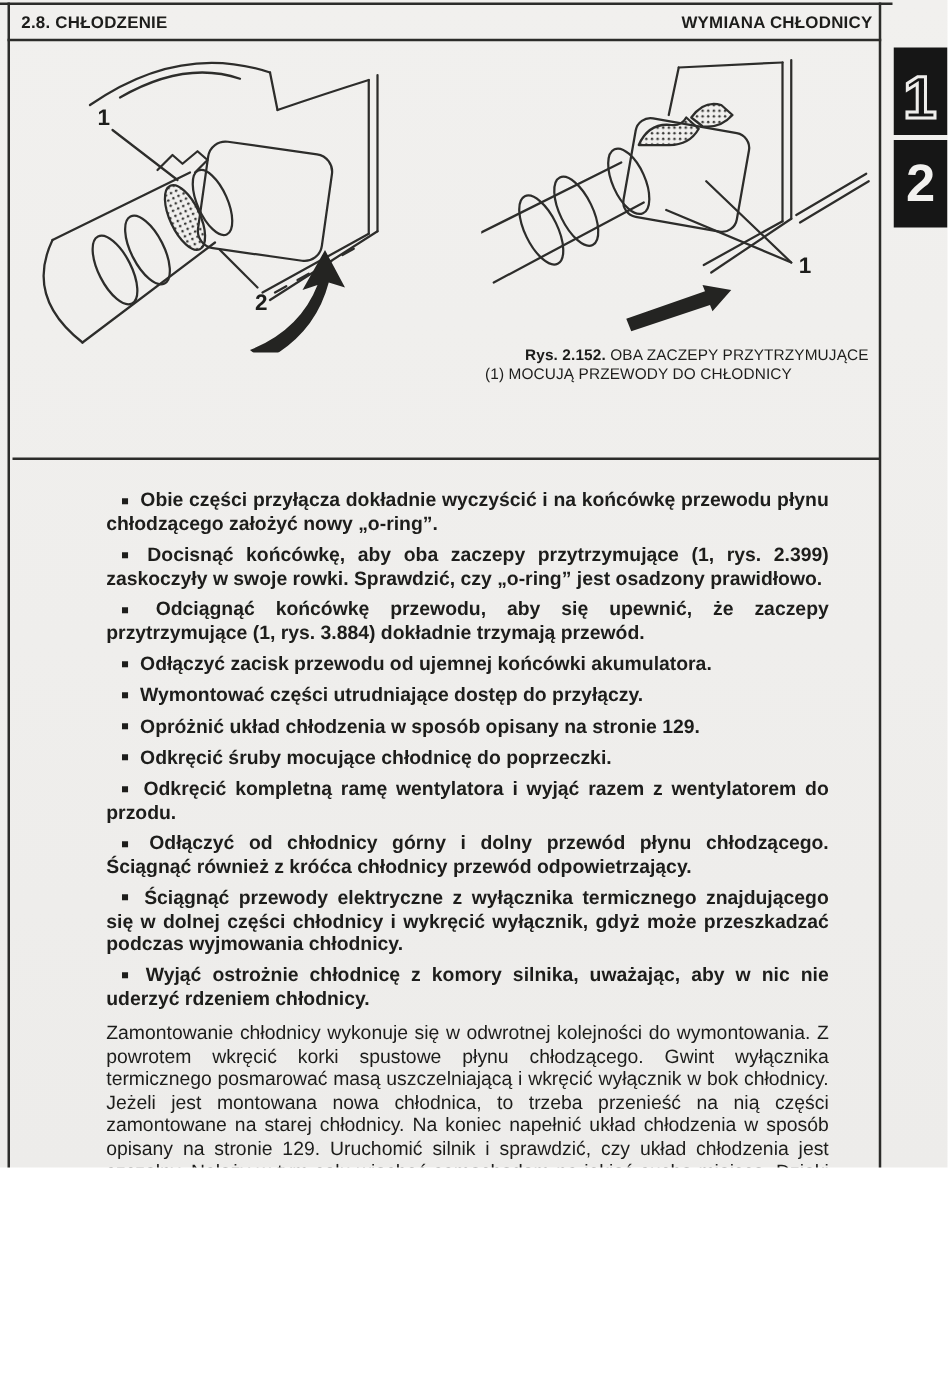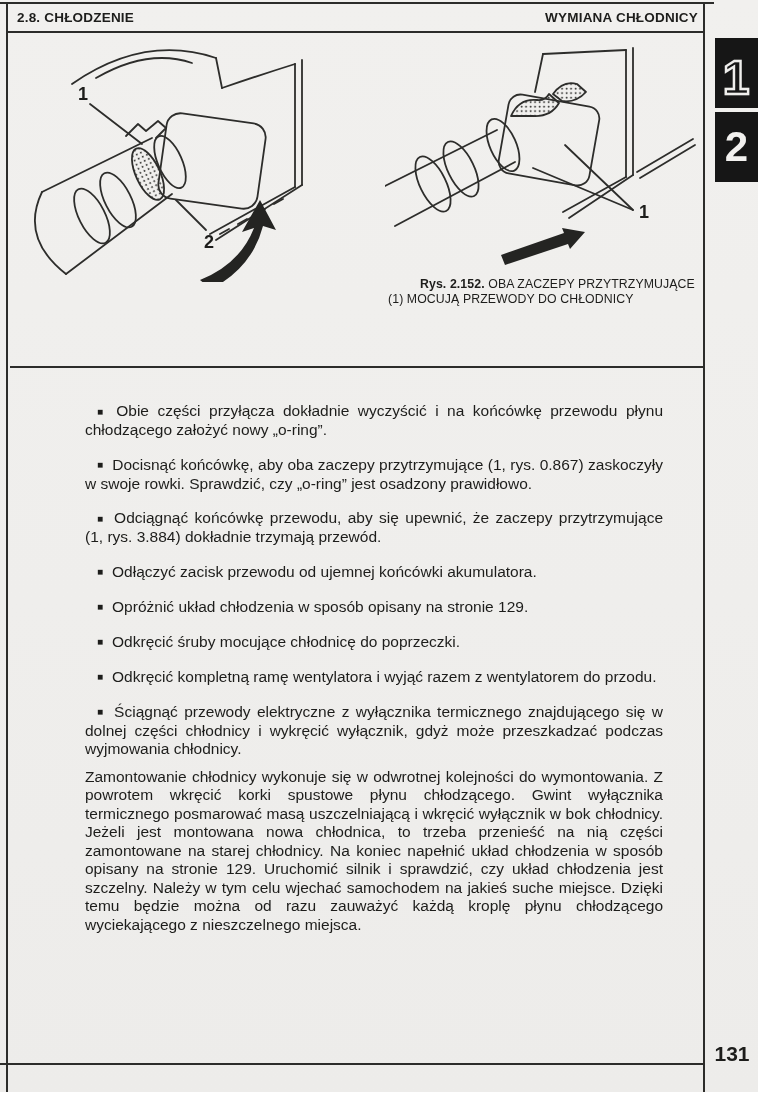--- a/index.html
+++ b/index.html
@@ -1,17 +1,17 @@
 <!DOCTYPE html>
 <html><head>
 <meta charset="utf-8">
 <style>
   html,body{margin:0;padding:0;}
   .page{
-    position:relative; width:758px; height:1092px; overflow:hidden;
+    position:relative; width:758px; height:934px; overflow:hidden;
     background:linear-gradient(180deg,#f1f0ee 0%,#efeeec 55%,#edecea 100%);
     font-family:"Liberation Sans", sans-serif; color:#1d1d1b;
   }
   .rule{position:absolute; background:#2c2c2a;}
   .rule-top{left:0; top:2px; width:714px; height:2px;}
   .rule-left{left:6px; top:2px; width:2px; height:1104px;}
   .rule-right{left:703px; top:2px; width:2px; height:1104px;}
   .rule-header{left:6px; top:31px; width:699px; height:2px;}
   .rule-mid{left:10px; top:366px; width:694px; height:2px;}
   .rule-bottom{left:0; top:1063px; width:705px; height:2px;}
@@ -31,21 +31,21 @@
   .fig2{left:385px; top:42px;}
   .fl{font-family:"Liberation Sans",sans-serif; font-weight:bold; font-size:18px; fill:#1d1d1b;}
 
   .caption{position:absolute; font-size:12.3px; line-height:15.4px; letter-spacing:.1px;}
   .caption b{font-weight:bold;margin-left:32px;}
   .cap1{left:16px; top:290px; width:358px;}
   .cap2{left:388px; top:277px; width:320px;}
 
   .content{position:absolute; left:85px; top:386px; width:578px;
            font-size:15.5px; line-height:18.5px; text-align:justify;}
-  .item{margin:16px 0 4px 0; text-indent:12px;}
+  .item{margin:6px 0 4px 0; text-indent:12px;font-weight:bold;}
   .sq{font-size:10px; margin-right:9px; vertical-align:1.5px;}
   .closing{margin:9px 0 0 0; text-indent:0;}
 
   .pagenum{position:absolute; left:706px; top:1042px; width:52px; text-align:center;
            font-size:21px; font-weight:bold;}
 </style>
 </head>
 <body>
 
 <div class="page">
@@ -132,25 +132,28 @@
     <text class="fl" x="254" y="176">1</text>
   </svg>
 
   <div class="caption cap2">
     <b>Rys. 2.152.</b>
     <span>OBA ZACZEPY PRZYTRZYMUJĄCE (1) MOCUJĄ PRZEWODY DO CHŁODNICY</span>
   </div>
 
   <div class="content">
     <p class="item"><span class="sq">■</span><span>Obie części przyłącza dokładnie wyczyścić i na końcówkę przewodu płynu chłodzącego założyć nowy „o-ring”.</span></p>
-    <p class="item"><span class="sq">■</span><span>Docisnąć końcówkę, aby oba zaczepy przytrzymujące (1, rys. 0.867) zaskoczyły w swoje rowki. Sprawdzić, czy „o-ring” jest osadzony prawidłowo.</span></p>
+    <p class="item"><span class="sq">■</span><span>Docisnąć końcówkę, aby oba zaczepy przytrzymujące (1, rys. 2.399) zaskoczyły w swoje rowki. Sprawdzić, czy „o-ring” jest osadzony prawidłowo.</span></p>
     <p class="item"><span class="sq">■</span><span>Odciągnąć końcówkę przewodu, aby się upewnić, że zaczepy przytrzymujące (1, rys. 3.884) dokładnie trzymają przewód.</span></p>
     <p class="item"><span class="sq">■</span><span>Odłączyć zacisk przewodu od ujemnej końcówki akumulatora.</span></p>
+    <p class="item"><span class="sq">■</span><span>Wymontować części utrudniające dostęp do przyłączy.</span></p>
     <p class="item"><span class="sq">■</span><span>Opróżnić układ chłodzenia w sposób opisany na stronie 129.</span></p>
     <p class="item"><span class="sq">■</span><span>Odkręcić śruby mocujące chłodnicę do poprzeczki.</span></p>
     <p class="item"><span class="sq">■</span><span>Odkręcić kompletną ramę wentylatora i wyjąć razem z wentylatorem do przodu.</span></p>
+    <p class="item"><span class="sq">■</span><span>Odłączyć od chłodnicy górny i dolny przewód płynu chłodzącego. Ściągnąć również z króćca chłodnicy przewód odpowietrzający.</span></p>
     <p class="item"><span class="sq">■</span><span>Ściągnąć przewody elektryczne z wyłącznika termicznego znajdującego się w dolnej części chłodnicy i wykręcić wyłącznik, gdyż może przeszkadzać podczas wyjmowania chłodnicy.</span></p>
+    <p class="item"><span class="sq">■</span><span>Wyjąć ostrożnie chłodnicę z komory silnika, uważając, aby w nic nie uderzyć rdzeniem chłodnicy.</span></p>
     <p class="closing">Zamontowanie chłodnicy wykonuje się w odwrotnej kolejności do wymontowania. Z powrotem wkręcić korki spustowe płynu chłodzącego. Gwint wyłącznika termicznego posmarować masą uszczelniającą i wkręcić wyłącznik w bok chłodnicy. Jeżeli jest montowana nowa chłodnica, to trzeba przenieść na nią części zamontowane na starej chłodnicy. Na koniec napełnić układ chłodzenia w sposób opisany na stronie 129. Uruchomić silnik i sprawdzić, czy układ chłodzenia jest szczelny. Należy w tym celu wjechać samochodem na jakieś suche miejsce. Dzięki temu będzie można od razu zauważyć każdą kroplę płynu chłodzącego wyciekającego z nieszczelnego miejsca.</p>
   </div>
 
   <div class="pagenum">131</div>
 
 </div>
 
 </body></html>

